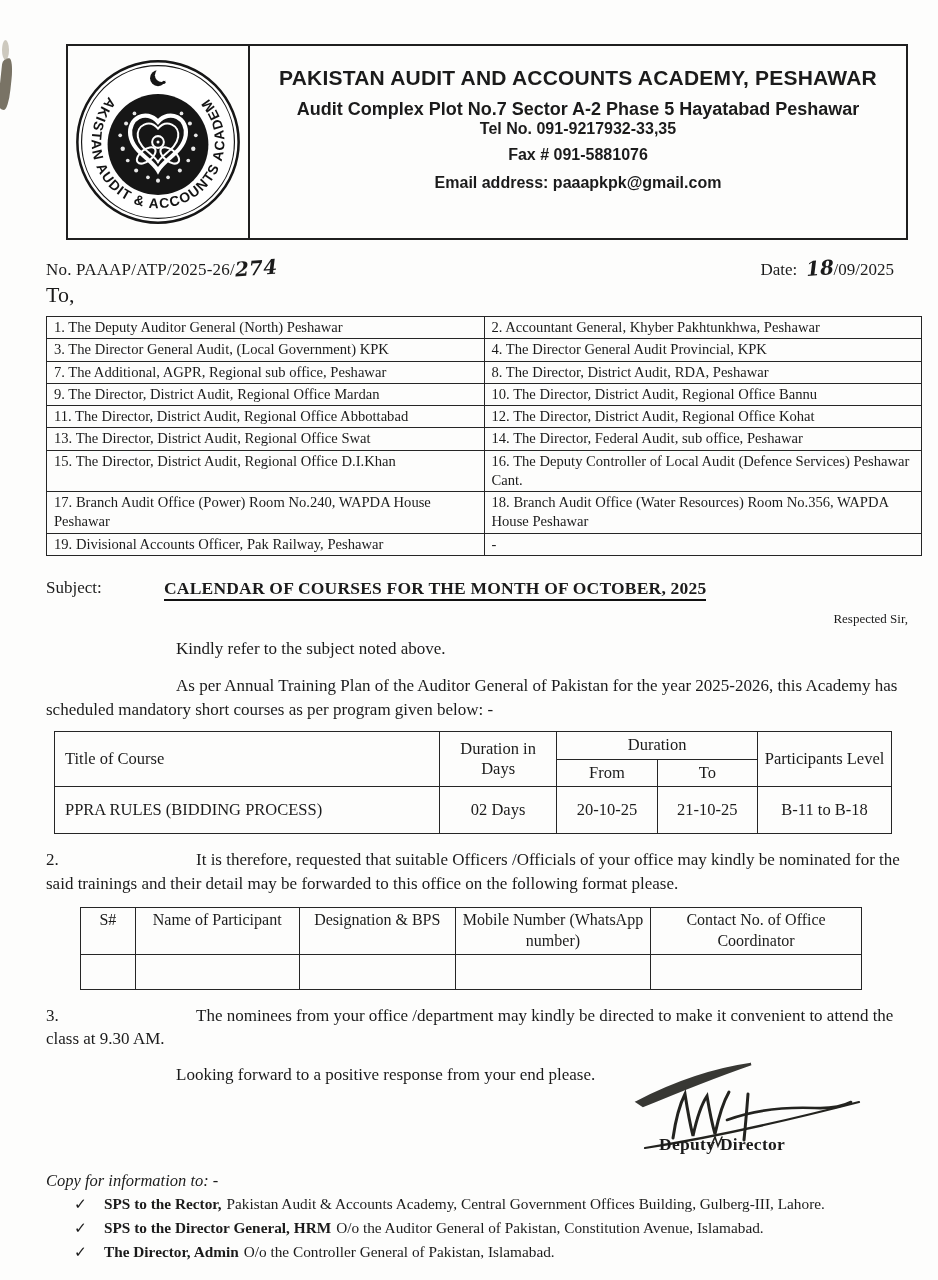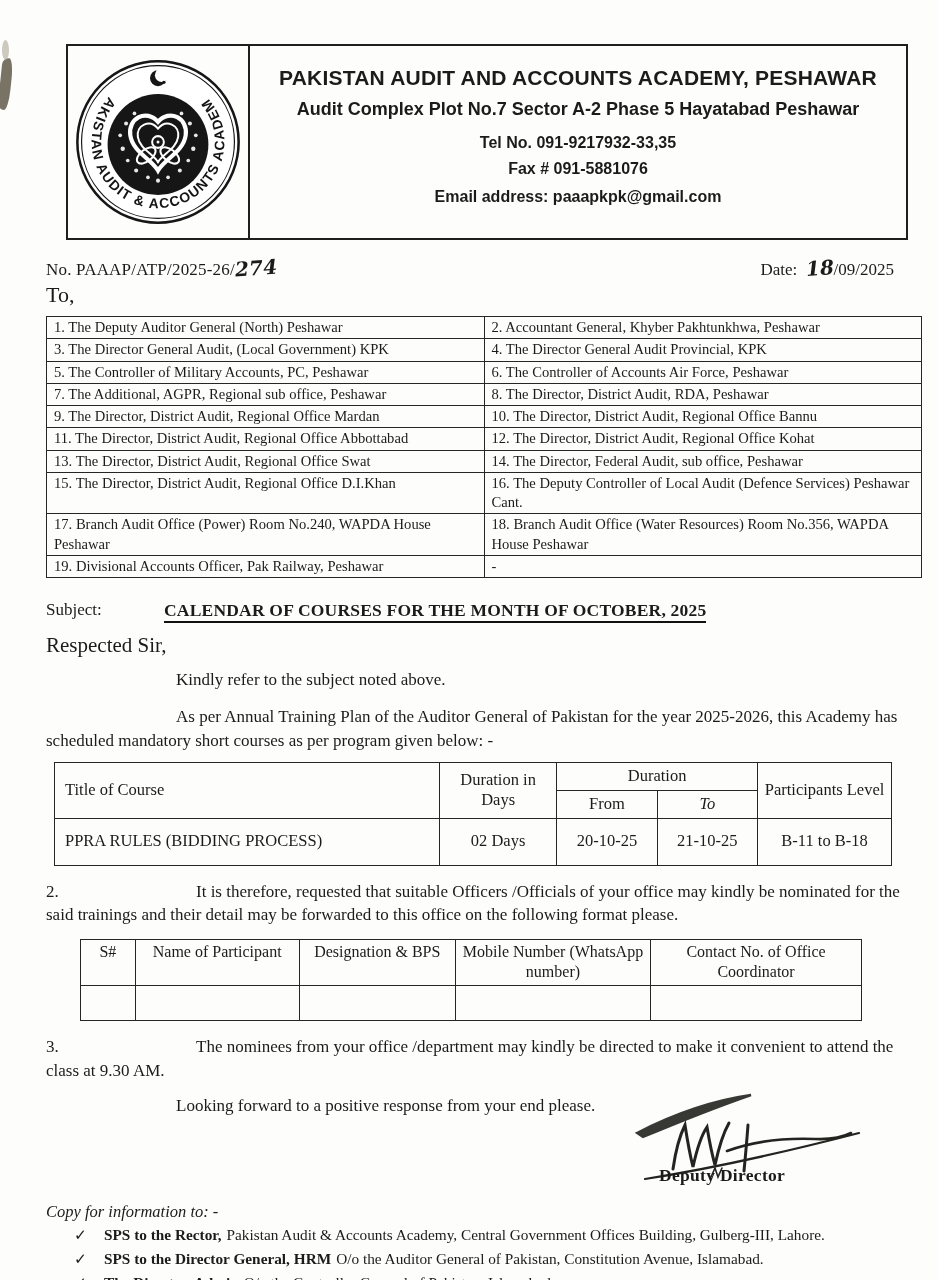--- a/index.html
+++ b/index.html
@@ -19,55 +19,55 @@
   .artifact-b{position:absolute;left:2px;top:40px;width:7px;height:20px;background:#b8b2a4;border-radius:50%;opacity:.7;}
 
   
   .header-box{
     display:flex;border:2px solid #1f1f1f;margin-left:20px;height:192px;
   }
   .logo-cell{width:180px;border-right:2px solid #1f1f1f;display:flex;align-items:center;justify-content:center;}
   .header-text{flex:1;text-align:center;font-family:"Liberation Sans", sans-serif;font-weight:bold;padding-top:20px;}
   .org-name{font-size:21px;letter-spacing:.2px;}
   .org-address{font-size:18px;margin-top:9px;}
-  .org-tel{font-size:16px;margin-top:14px;}
+  .org-tel{font-size:16px;margin-top:0;}
   .org-fax{font-size:16px;margin-top:8px;}
   .org-email{font-size:16px;margin-top:10px;}
 
   
   .ref-row{display:flex;justify-content:space-between;margin-top:16px;font-size:17px;}
   .ref-no{letter-spacing:.2px;}
   .date-part{margin-right:14px;}
   .hand{font-family:"DejaVu Serif", serif;font-style:italic;font-weight:bold;font-size:20px;display:inline-block;transform:rotate(-4deg);}
   .to-label{font-size:22px;margin-top:2px;}
 
   
   table{border-collapse:collapse;}
   .recipients{width:876px;margin-top:8px;font-size:14.6px;}
   .recipients td{border:1.4px solid #262626;padding:1px 7px;line-height:1.32;vertical-align:top;}
   .recipients td{width:50%;}
 
   
   .subject-row{margin-top:22px;font-size:17px;display:flex;}
   .subject-label{width:118px;flex:none;}
   .subject-text{font-weight:bold;border-bottom:2.5px solid #111;letter-spacing:.2px;font-size:17.5px;}
-  .salutation{font-size:21px;margin-top:10px;}
+  .salutation{font-size:13px;margin-top:10px;text-align:right;}
   p{margin:0;font-size:17px;line-height:1.38;}
   .indent{text-indent:130px;margin-top:10px;}
   .plan-para{margin-top:14px;}
   .numbered{margin-top:14px;}
   .pnum{display:inline-block;width:150px;}
 
   
   .course-table{width:838px;margin:10px 0 0 8px;font-size:16.5px;}
   .course-table td{border:1.6px solid #262626;padding:3px 6px;text-align:center;vertical-align:middle;line-height:1.25;}
   .course-table .title-cell{text-align:left;padding-left:10px;width:46%;}
   .course-table .col-days{width:14%;}
   .course-table .col-from{width:12%;font-family:Liberation Serif, serif;}
-  .course-table .col-to{width:12%;font-style:italic;}
+  .course-table .col-to{width:12%;}
   .course-table .col-level{width:16%;}
   .course-table .data-row td{height:40px;}
 
   
   .format-table{width:782px;margin:12px 0 0 34px;font-size:16px;}
   .format-table td{border:1.6px solid #262626;padding:2px 6px;text-align:center;vertical-align:top;line-height:1.3;}
   .format-table .h-sno{width:7%;}
   .format-table .h-name{width:21%;}
   .format-table .h-desig{width:20%;}
   .format-table .h-mobile{width:25%;}
@@ -167,24 +167,20 @@
     <tbody>
         <tr>
           <td>1.  The Deputy Auditor General (North) Peshawar</td>
           <td>2.  Accountant General, Khyber Pakhtunkhwa, Peshawar</td>
         </tr>
     <tr>
           <td>3. The Director General Audit, (Local Government) KPK</td>
           <td>4. The Director General Audit Provincial, KPK</td>
         </tr>
     <tr>
-          <td>5. The Controller of Military Accounts, PC, Peshawar</td>
-          <td>6. The Controller of Accounts Air Force, Peshawar</td>
-        </tr>
-    <tr>
           <td>7. The Additional, AGPR, Regional sub office, Peshawar</td>
           <td>8. The Director, District Audit, RDA, Peshawar</td>
         </tr>
     <tr>
           <td>9. The Director, District Audit, Regional Office Mardan</td>
           <td>10. The Director, District Audit, Regional Office Bannu</td>
         </tr>
     <tr>
           <td>11. The Director, District Audit, Regional Office Abbottabad</td>
           <td>12.  The Director, District Audit, Regional Office Kohat</td>

